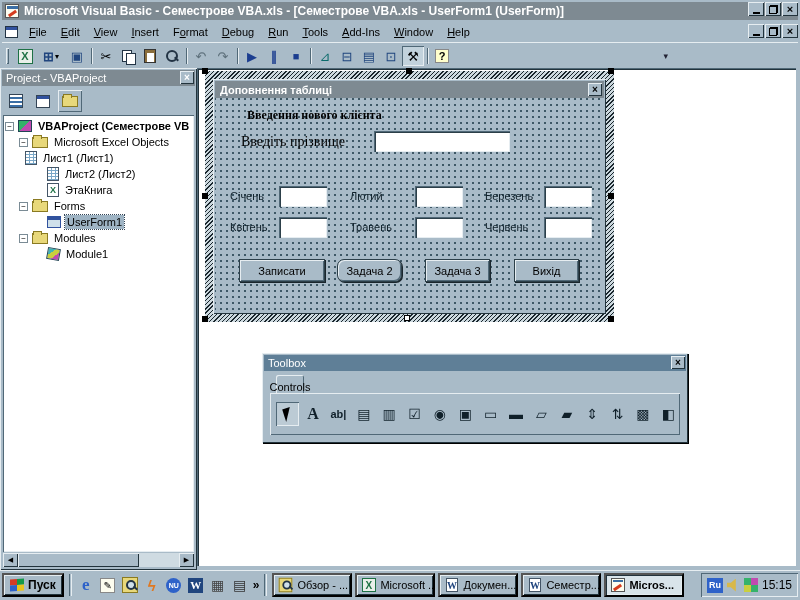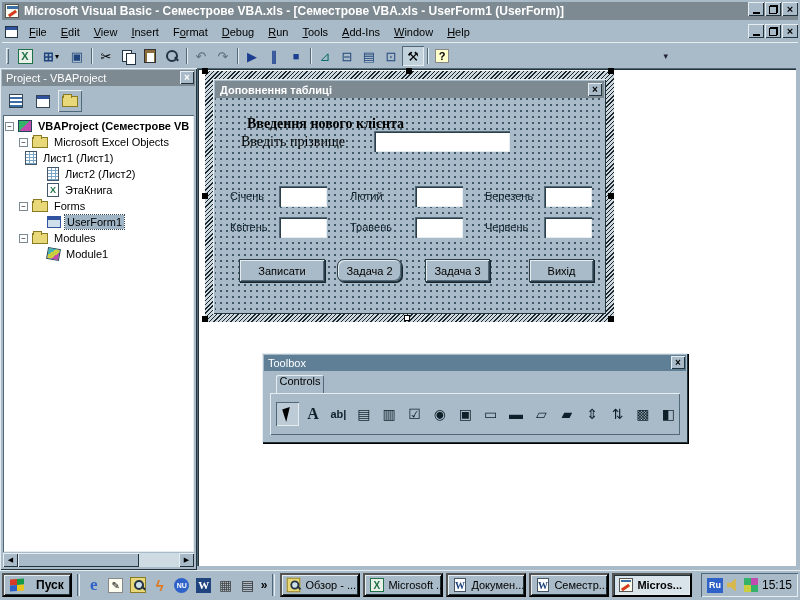--- a/index.html
+++ b/index.html
@@ -88,42 +88,42 @@
   .hthumb{position:absolute;left:0;top:0;width:75%;height:14px;background:var(--face);box-shadow:inset 1px 1px 0 var(--face-hi),inset -1px -1px 0 var(--face-dk);}
 
   
   .hatch{position:absolute;left:205px;top:71px;width:409px;height:251px;background:repeating-linear-gradient(135deg,#1a262d 0 1px,#cdd9df 1px 3px);}
   .handle{position:absolute;width:6px;height:6px;background:#000;}
   .handle.open{background:#fff;border:1px solid #000;}
   .uform{position:absolute;left:213px;top:79px;width:393px;height:235px;background:var(--face);box-shadow:inset 1px 1px 0 var(--face-hi),inset -1px -1px 0 var(--face-dk);}
   .uform-title{position:absolute;left:2px;top:2px;right:2px;height:17px;background:var(--title-gray);color:#fff;font-weight:bold;display:flex;align-items:center;padding-left:5px;}
   .uform-title .x{position:absolute;right:2px;top:2px;width:14px;height:13px;background:var(--face);box-shadow:inset 1px 1px 0 var(--face-hi),inset -1px -1px 0 var(--face-dk);display:flex;align-items:center;justify-content:center;font-weight:bold;font-size:10px;color:#000;}
   .uform-client{position:absolute;left:2px;top:19px;right:2px;bottom:2px;background-image:radial-gradient(#3e5866 0.9px,transparent 1.1px);background-size:6px 6px;background-position:3px 4px;}
-  .fh1{position:absolute;left:32px;top:18px;font-family:"Liberation Serif",serif;font-weight:bold;font-size:14px;}
+  .fh1{position:absolute;left:32px;top:10px;font-family:"Liberation Serif",serif;font-weight:bold;font-size:12px;}
   .flabel-serif{position:absolute;font-family:"Liberation Serif",serif;font-size:14px;}
   .ftext{position:absolute;background:#fff;box-shadow:inset 1px 1px 0 #506877,inset 2px 2px 0 #2c3f49,inset -1px -1px 0 var(--face-hi);border:0;font-size:12px;padding:2px 4px;font-family:"Liberation Sans",sans-serif;}
   .fh2{position:absolute;left:97px;top:63px;font-family:"Liberation Serif",serif;font-weight:bold;font-size:15px;}
   .mlabel{position:absolute;font-size:11px;color:#10202a;}
   .fbtn{position:absolute;height:23px;background:var(--face);border:1px solid #2c3f49;box-shadow:inset 1px 1px 0 var(--face-hi),inset -1px -1px 0 var(--face-lo),1px 1px 0 #1a262d;font-size:11px;display:flex;align-items:center;justify-content:center;font-family:"Liberation Sans",sans-serif;}
 
   
   .tbox{position:absolute;left:262px;top:353px;width:426px;height:90px;background:var(--face);box-shadow:inset 1px 1px 0 var(--face-hi),inset -1px -1px 0 var(--face-dk),1px 1px 0 #000;}
   .tbox-title{position:absolute;left:2px;top:2px;right:2px;height:16px;background:var(--tb-title);color:#fff;display:flex;align-items:center;padding-left:4px;}
   .tbox-title .x{position:absolute;right:1px;top:1px;width:14px;height:13px;background:var(--face);box-shadow:inset 1px 1px 0 var(--face-hi),inset -1px -1px 0 var(--face-dk);display:flex;align-items:center;justify-content:center;font-weight:bold;font-size:10px;color:#000;}
-  .tbox-tab{position:absolute;left:14px;top:22px;width:48px;height:18px;background:var(--face);box-shadow:inset 1px 1px 0 var(--face-hi),inset -1px 0 0 var(--face-lo);border-radius:2px 2px 0 0;display:flex;align-items:flex-start;justify-content:center;}
+  .tbox-tab{position:absolute;left:14px;top:22px;width:28px;height:18px;background:var(--face);box-shadow:inset 1px 1px 0 var(--face-hi),inset -1px 0 0 var(--face-lo);border-radius:2px 2px 0 0;display:flex;align-items:flex-end;justify-content:center;}
   .tbox-panel{position:absolute;left:8px;top:40px;right:8px;bottom:8px;box-shadow:inset 1px 1px 0 var(--face-hi),inset -1px -1px 0 var(--face-lo);display:flex;align-items:center;padding-left:6px;gap:2px;}
   .tool{width:24px;height:24px;display:flex;align-items:center;justify-content:center;font-size:14px;color:#10202a;}
   .tool.pressed{box-shadow:inset 1px 1px 0 var(--face-lo),inset -1px -1px 0 var(--face-hi);background:#bccbd5;}
   .ic-cursor{width:0;height:0;border-top:13px solid #000;border-right:8px solid transparent;transform:rotate(-18deg);}
   .tool .small{font-size:11px;font-weight:bold;}
   .tool .serifA{font-family:"Liberation Serif",serif;font-size:16px;font-weight:bold;}
 
   
   .taskbar{position:absolute;left:0;top:570px;width:800px;height:30px;background:var(--face);box-shadow:inset 0 1px 0 var(--face-hi);display:flex;align-items:center;padding:0 2px;gap:3px;}
-  .start{height:24px;padding:0 6px;display:flex;align-items:center;gap:12px;background:var(--face);box-shadow:inset 1px 1px 0 var(--face-hi),inset -1px -1px 0 var(--face-dk);font-weight:bold;font-size:12px;}
+  .start{height:24px;padding:0 6px;display:flex;align-items:center;gap:4px;background:var(--face);box-shadow:inset 1px 1px 0 var(--face-hi),inset -1px -1px 0 var(--face-dk);font-weight:bold;font-size:12px;}
   .flag{width:14px;height:12px;display:grid;grid-template-columns:7px 7px;grid-template-rows:6px 6px;transform:skewY(-4deg);}
   .flag i:nth-child(1){background:#d43c26;}.flag i:nth-child(2){background:#159948;}
   .flag i:nth-child(3){background:#2e62c9;}.flag i:nth-child(4){background:#e9c51e;}
   .tb-sep{width:3px;height:22px;box-shadow:inset 1px 0 0 var(--face-lo),inset -1px 0 0 var(--face-hi);margin:0 2px;}
   .ql{display:flex;align-items:center;gap:4px;}
   .qico{width:18px;height:18px;display:flex;align-items:center;justify-content:center;font-size:13px;}
   .ie-e{color:#2e62c9;font-family:"Liberation Serif",serif;font-weight:bold;font-size:17px;}
   .q-note{width:15px;height:15px;background:#fdfdef;border:1px solid #888;font-size:10px;display:flex;align-items:center;justify-content:center;}
   .q-mag{position:relative;width:16px;height:16px;background:#e8d87a;border:1px solid #8a7a22;}
   .q-mag::before{content:"";position:absolute;left:3px;top:2px;width:6px;height:6px;border:2px solid #234;border-radius:50%;background:#cfe0ea;}
@@ -332,21 +332,21 @@
       <input class="ftext" style="left: 329px; top: 88px; width: 48px; height: 21px;" value="">
       <div class="mlabel" style="left:15px;top:123px;">Квітень</div>
       <input class="ftext" style="left: 64px; top: 119px; width: 48px; height: 21px;" value="">
       <div class="mlabel" style="left:135px;top:123px;">Травень</div>
       <input class="ftext" style="left: 200px; top: 119px; width: 48px; height: 21px;" value="">
       <div class="mlabel" style="left:270px;top:123px;">Червень</div>
       <input class="ftext" style="left: 329px; top: 119px; width: 48px; height: 21px;" value="">
       <button class="fbtn" style="left:24px;top:161px;width:86px;">Записати</button>
       <button class="fbtn" style="left:122px;top:161px;width:65px;border-radius:7px;">Задача 2</button>
       <button class="fbtn" style="left:210px;top:161px;width:65px;">Задача 3</button>
-      <button class="fbtn" style="left:299px;top:161px;width:65px;margin-left:15px;">Вихід</button>
+      <button class="fbtn" style="left:299px;top:161px;width:65px;">Вихід</button>
     </div>
   </div>
 
   <div class="tbox">
     <div class="tbox-title">
       <span>Toolbox</span>
       <span class="x">×</span>
     </div>
     <div class="tbox-tab">
         <span>Controls</span>

